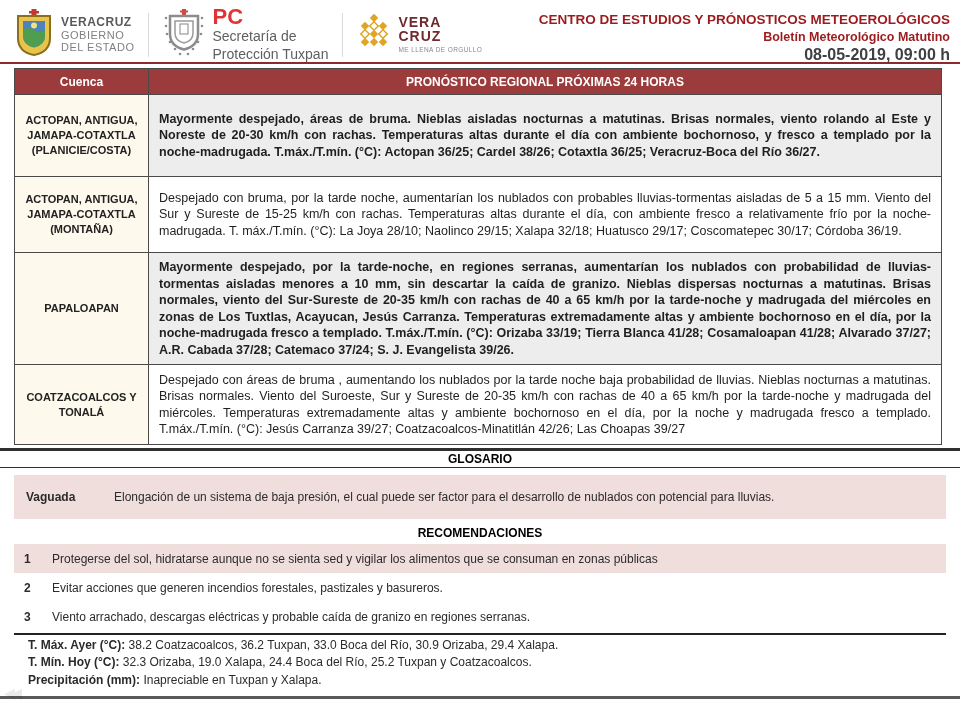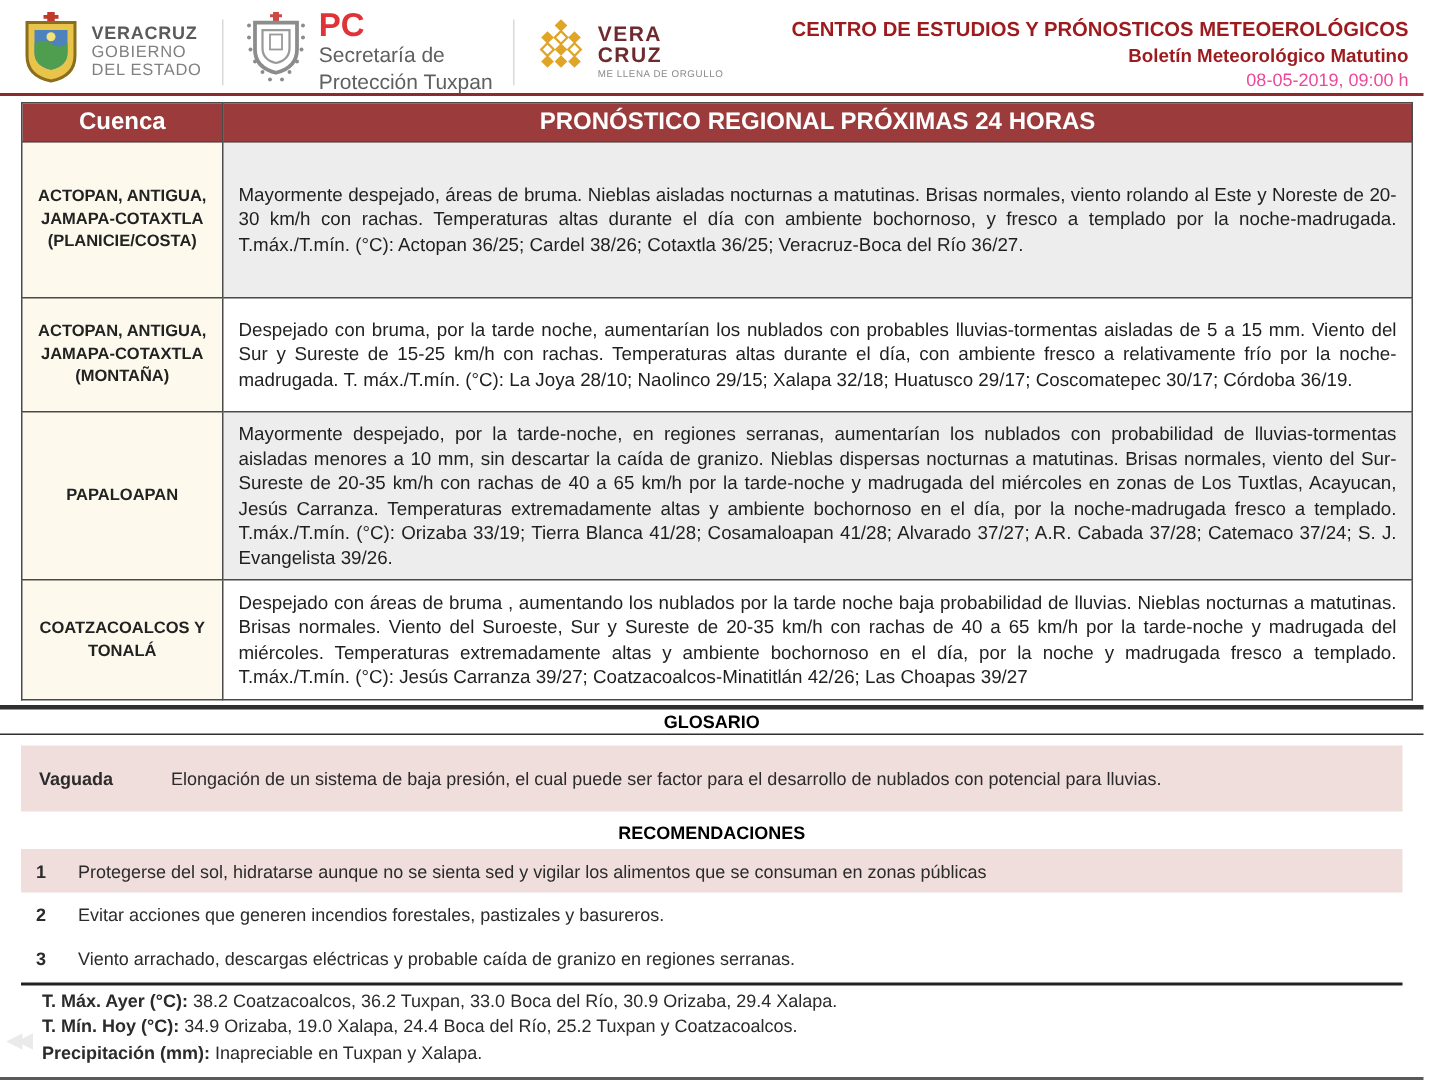--- a/index.html
+++ b/index.html
@@ -2,49 +2,49 @@
 <html><head>
 <meta charset="utf-8">
 <style>
   * { margin:0; padding:0; box-sizing:border-box; }
   html,body { width:960px; height:720px; }
   body {
     font-family:"Liberation Sans", sans-serif;
     background:#ffffff; color:#2b2b2b;
     position:relative; overflow:hidden;
   }
-  .page { width:960px; height:720px; padding:4px 11px 0 0; position:relative; background:#fff; }
+  .page { width:960px; height:720px; padding:4px 0 0 0; position:relative; background:#fff; }
 
   
   .topbar { display:flex; justify-content:space-between; align-items:flex-start; height:56px; padding:2px 10px 0 14px; }
   .logos { display:flex; align-items:center; gap:14px; }
   .vsep { width:1px; height:44px; background:#d9d9d9; }
   .logo { display:flex; align-items:center; gap:7px; }
   .gov-text div:first-child { font-size:12px; font-weight:bold; color:#5a5a5a; letter-spacing:0.5px; }
   .gov-text div { font-size:11px; color:#808080; letter-spacing:0.5px; line-height:1.1; }
   .pc-text .pc-abbr { font-size:22px; font-weight:bold; color:#e03338; line-height:1; display:block; }
   .pc-text .pc-sub { font-size:14px; color:#5f5f5f; line-height:1.25; }
   .vcz-text .vcz-word { font-size:14px; font-weight:bold; color:#6e2a2e; letter-spacing:1px; line-height:0.95; }
   .vcz-text .vcz-tag { font-size:6.5px; color:#8a8a8a; margin-top:3px; letter-spacing:0.4px; }
   .head-right { text-align:right; padding-top:6px; }
   .org-title { font-size:13.5px; font-weight:bold; color:#9b1b1e; }
   .bulletin-title { font-size:12.5px; font-weight:bold; color:#9b1b1e; margin-top:3px;text-align:right; }
-  .datetime { font-size:12px; font-weight:normal; color:#ec4899; margin-top:2px; }
+  .datetime { font-size:16px; font-weight:bold; color:#404040; margin-top:2px; }
   .redline { height:2px; background:#8e2a2a; margin:2px 0 0 0; }
 
   
   table.forecast { width:928px; margin:4px 14px 0 14px; border-collapse:collapse; table-layout:fixed; }
   table.forecast th, table.forecast td { border:1.5px solid #4a4a4a; vertical-align:middle; }
   th.col-cuenca { width:134px; }
-  thead th { background:#9c3b3b; color:#ffffff; font-size:16px; font-weight:bold; height:26px; text-align:center; }
+  thead th { background:#9c3b3b; color:#ffffff; font-size:12px; font-weight:bold; height:26px; text-align:center; }
   thead th + th { border-left:1px solid #caa2a2; }
   td.cuenca { background:#fdf9ec; font-size:11px; font-weight:bold; text-align:center; padding:4px 6px; line-height:1.35; color:#222; }
   td.forecast-cell { background:#ffffff; font-size:12.5px; text-align:justify; padding:6px 10px; line-height:1.32; color:#1f1f1f; }
-  tr.shaded td.forecast-cell { background:#ededed; }
-  tr.r1 { height:104px; } tr.r2 { height:76px; } tr.r3 { height:104px; } tr.r4 { height:80px; }
+  tr.shaded td.forecast-cell { background:#ededed;font-weight:bold; }
+  tr.r1 { height:82px; } tr.r2 { height:76px; } tr.r3 { height:104px; } tr.r4 { height:80px; }
 
   
   .rule-thick { height:2.5px; background:#2f2f2f; margin-top:3px; }
   .rule-thin  { height:1.5px; background:#2f2f2f; }
   .section-title { text-align:center; font-size:12px; font-weight:bold; color:#000000; padding:1px 0; }
   .glos-row { background:#f0dedd; margin:7px 14px 0 14px; height:44px; display:flex; align-items:center; padding:0 12px; }
   .glos-term { font-size:12px; font-weight:bold; width:88px; flex:0 0 88px; }
   .glos-def { font-size:12px; }
   .rec-head { margin-top:6px; }
   .rec-row { margin:0 14px; min-height:29px; display:flex; align-items:center; padding:2px 10px; }
@@ -210,21 +210,21 @@
   </div>
   <div class="rec-underline"></div>
 
   <div class="reg-lines">
     <div class="reg-line">
       <span class="reg-label">T. Máx. Ayer (°C):</span>
       <span>38.2 Coatzacoalcos, 36.2 Tuxpan, 33.0 Boca del Río, 30.9 Orizaba, 29.4 Xalapa.</span>
     </div>
     <div class="reg-line">
       <span class="reg-label">T. Mín. Hoy (°C):</span>
-      <span>34.9 Orizaba, 19.0 Xalapa, 24.4 Boca del Río, 25.2 Tuxpan y Coatzacoalcos.</span>
+      <span>32.3 Orizaba, 19.0 Xalapa, 24.4 Boca del Río, 25.2 Tuxpan y Coatzacoalcos.</span>
     </div>
     <div class="reg-line">
       <span class="reg-label">Precipitación (mm):</span>
       <span>Inapreciable en Tuxpan y Xalapa.</span>
     </div>
   </div>
 
   <div class="footer-rule"></div>
   <div class="watermark">◂◂</div>
   <footer class="footer">

